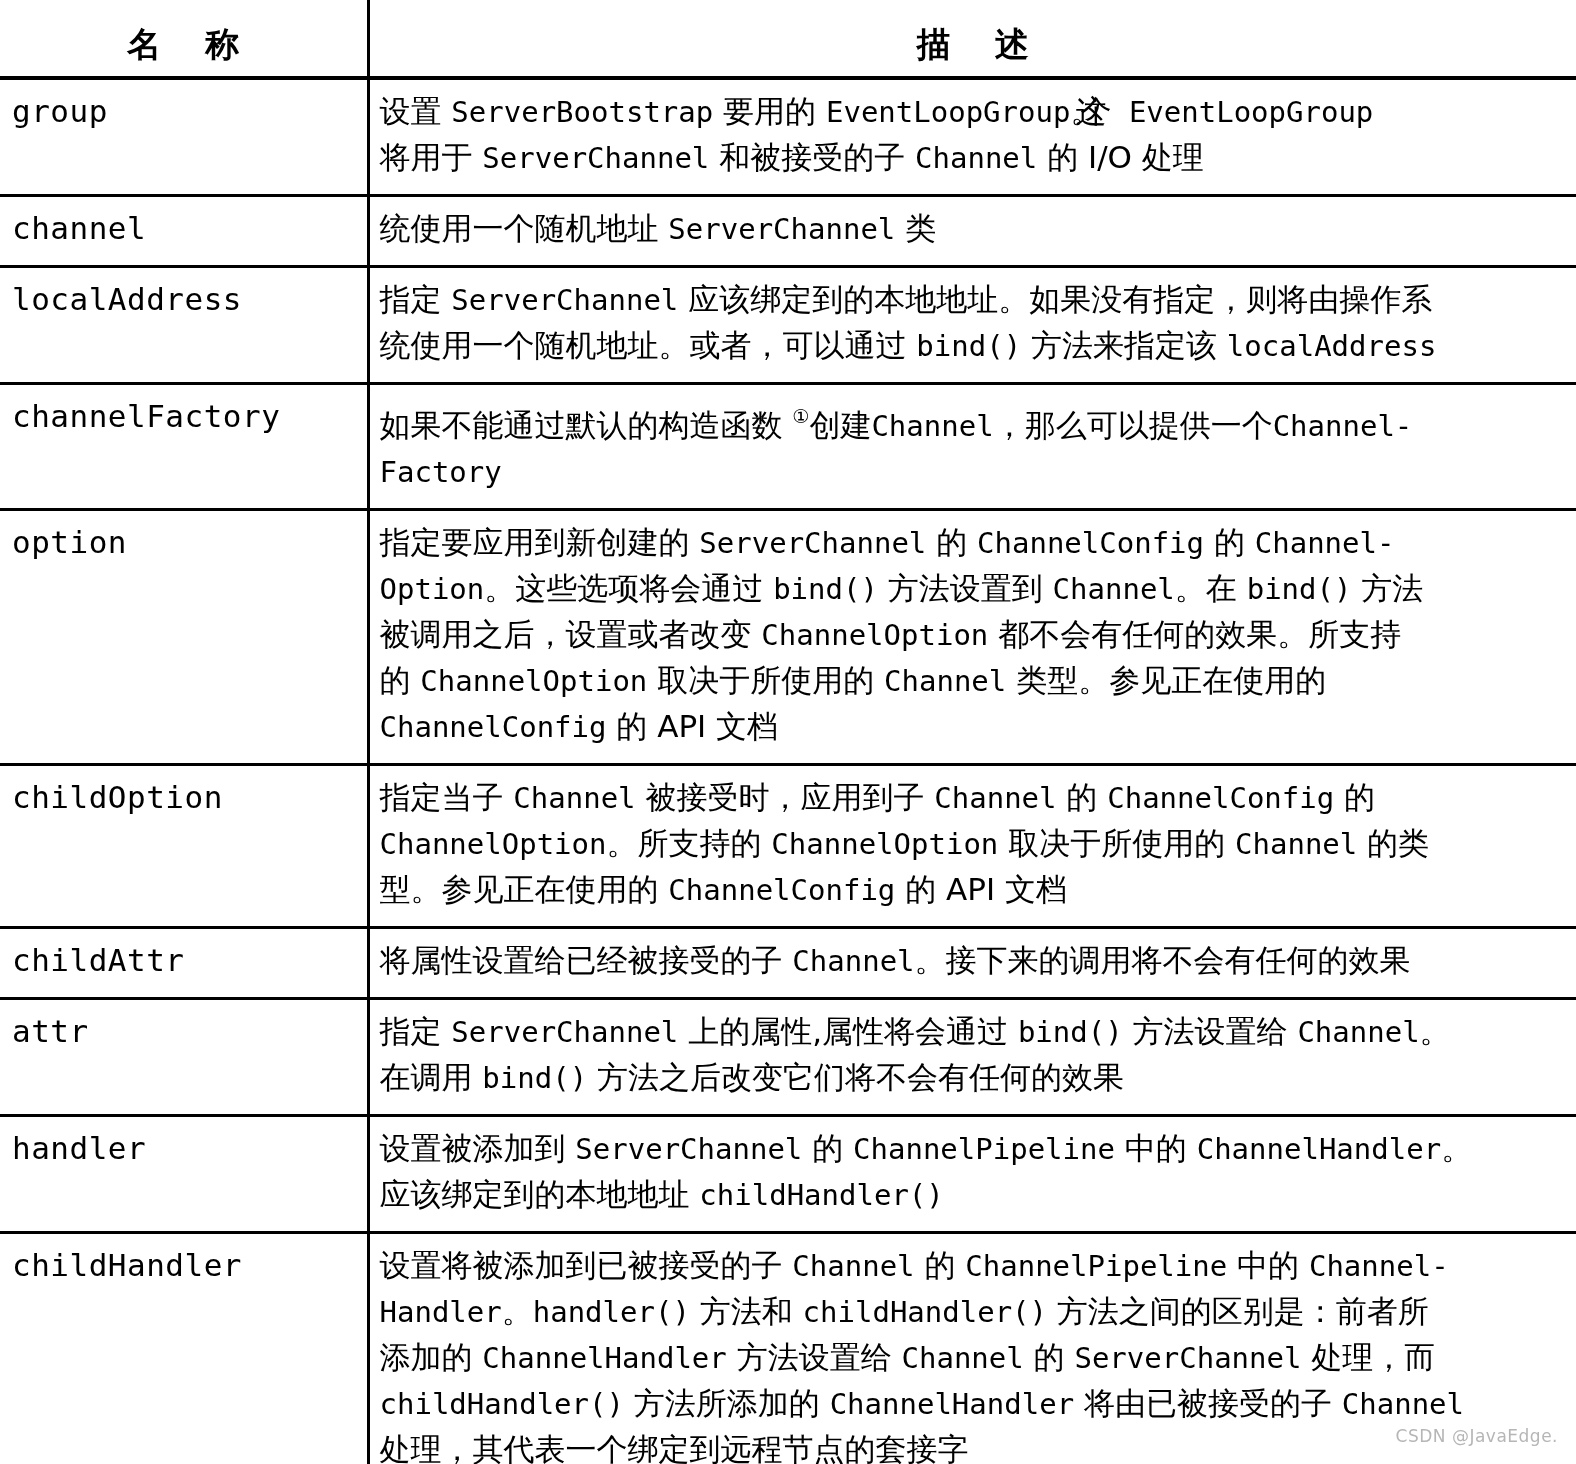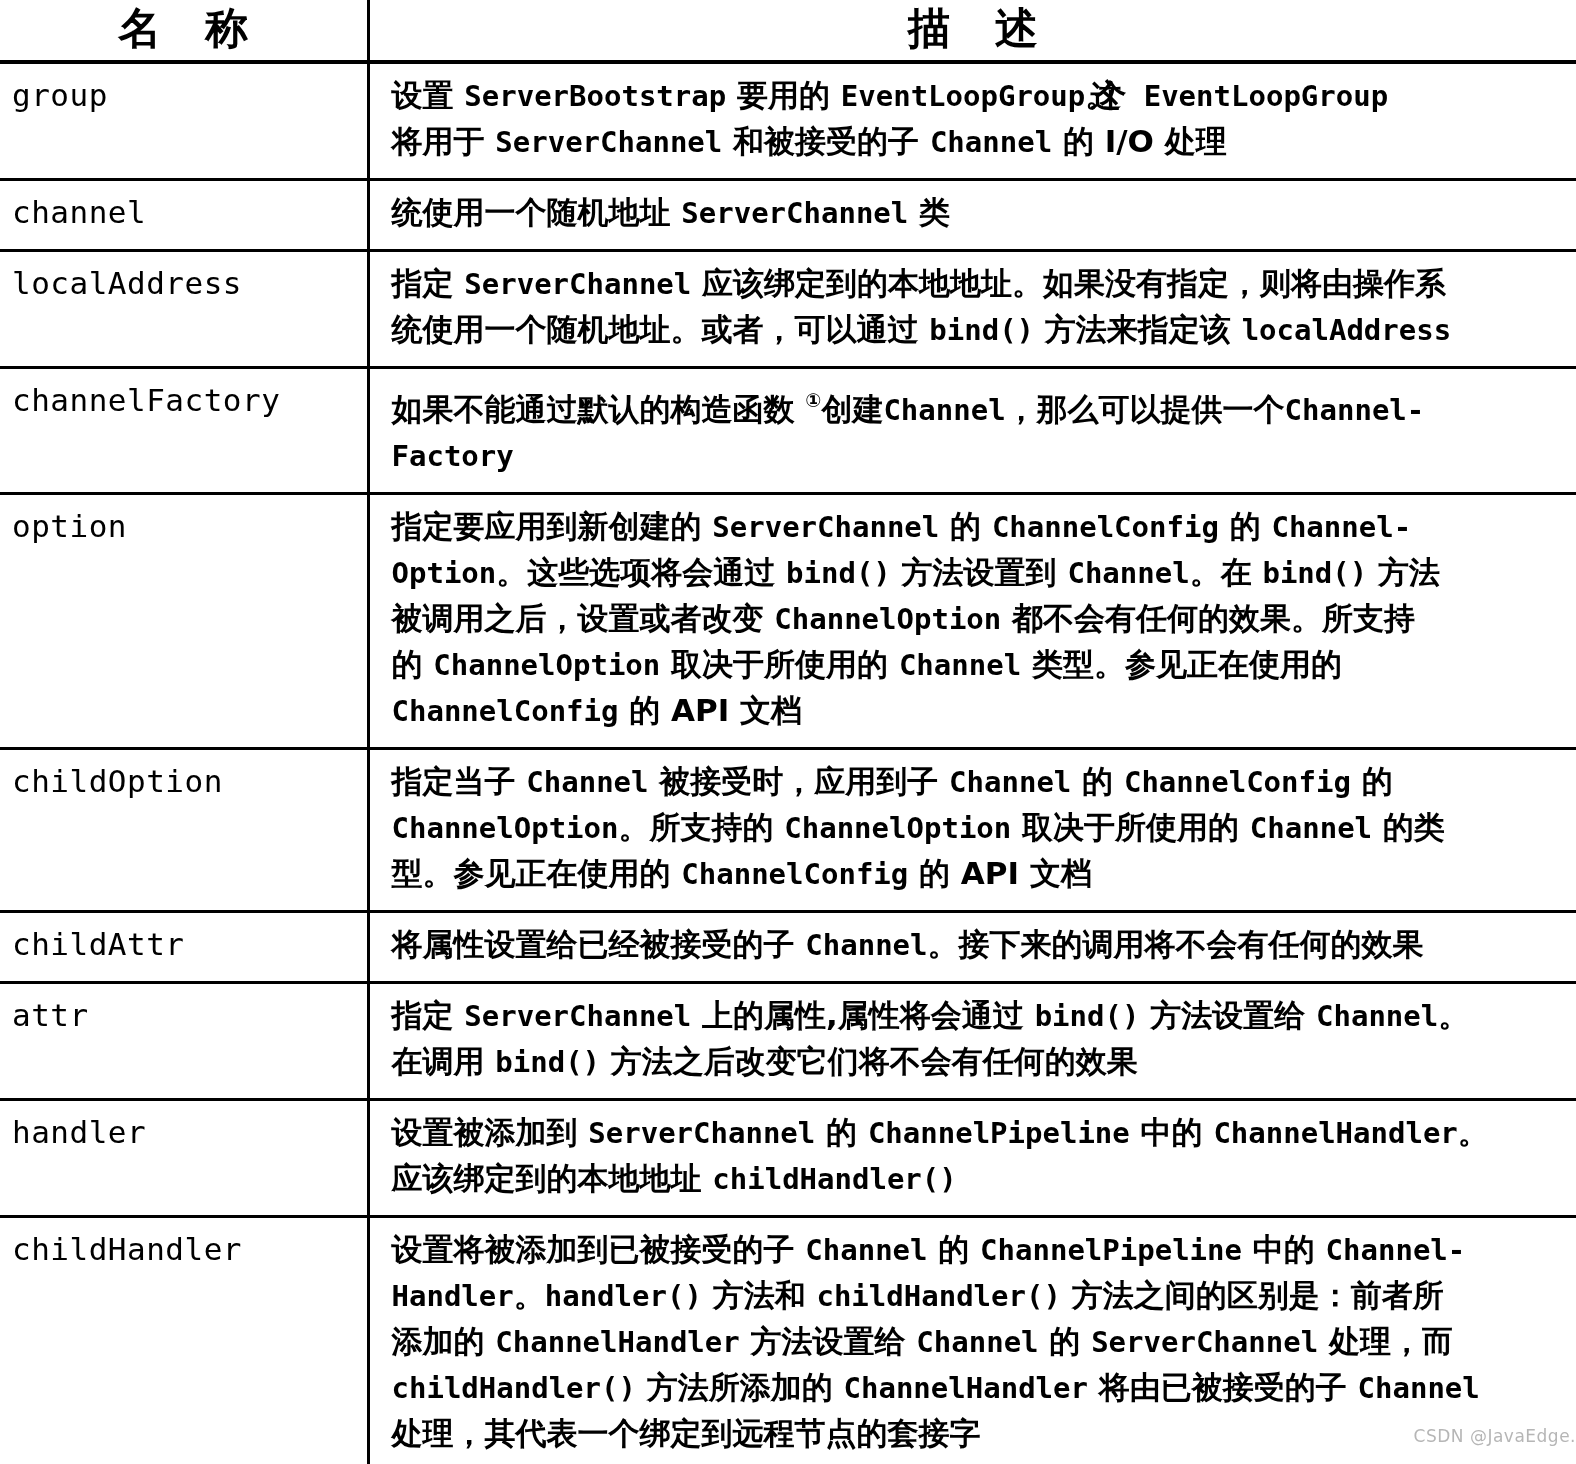--- a/index.html
+++ b/index.html
@@ -40,33 +40,32 @@
     border-right: 3px solid #000;
     padding: 9px 0 13px 12px;
     font-family: "DejaVu Sans Mono", "Liberation Mono", monospace;
     font-size: 31px;
     line-height: 44px;
     letter-spacing: 0.5px;
     white-space: nowrap;
   }
 
   td.cell-desc {
-    padding: 9px 10px 13px 22px;
+    padding: 9px 10px 13px 10px;
     font-size: 31px;
     line-height: 45px;
-    font-weight: bold;
   }
 
   
   td.head-name, td.head-desc {
     font-family: "DejaVu Sans", "Liberation Sans", sans-serif;
     font-weight: bold;
-    font-size: 43px;
+    font-size: 34px;
     text-align: center;
-    padding: 6px 0 10px 0;
+    padding: 22px 0 10px 0;
     line-height: 44px;
   }
   td.head-name { border-right: 3px solid #000; }
   .wide-gap { letter-spacing: 0; }
   .wide-gap .gap { display: inline-block; width: 44px; }
 
   
   .desc-line { display: block; white-space: nowrap; }
   .mono {
     font-family: "DejaVu Sans Mono", "Liberation Mono", monospace;
@@ -78,21 +77,21 @@
   }
   .sup {
     font-size: 19px;
     vertical-align: 13px;
     font-family: "DejaVu Sans", "Liberation Sans", sans-serif;
   }
   .overlap { letter-spacing: -26px; margin-right: 26px; }
 
   .watermark {
     position: absolute;
-    right: 0;
+    right: 18px;
     bottom: 18px;
     font-family: "DejaVu Sans", "Liberation Sans", sans-serif;
     font-size: 17px;
     color: #b6b6b6;
     letter-spacing: 0.5px;
   }
 </style>
 </head>
 <body>
 

